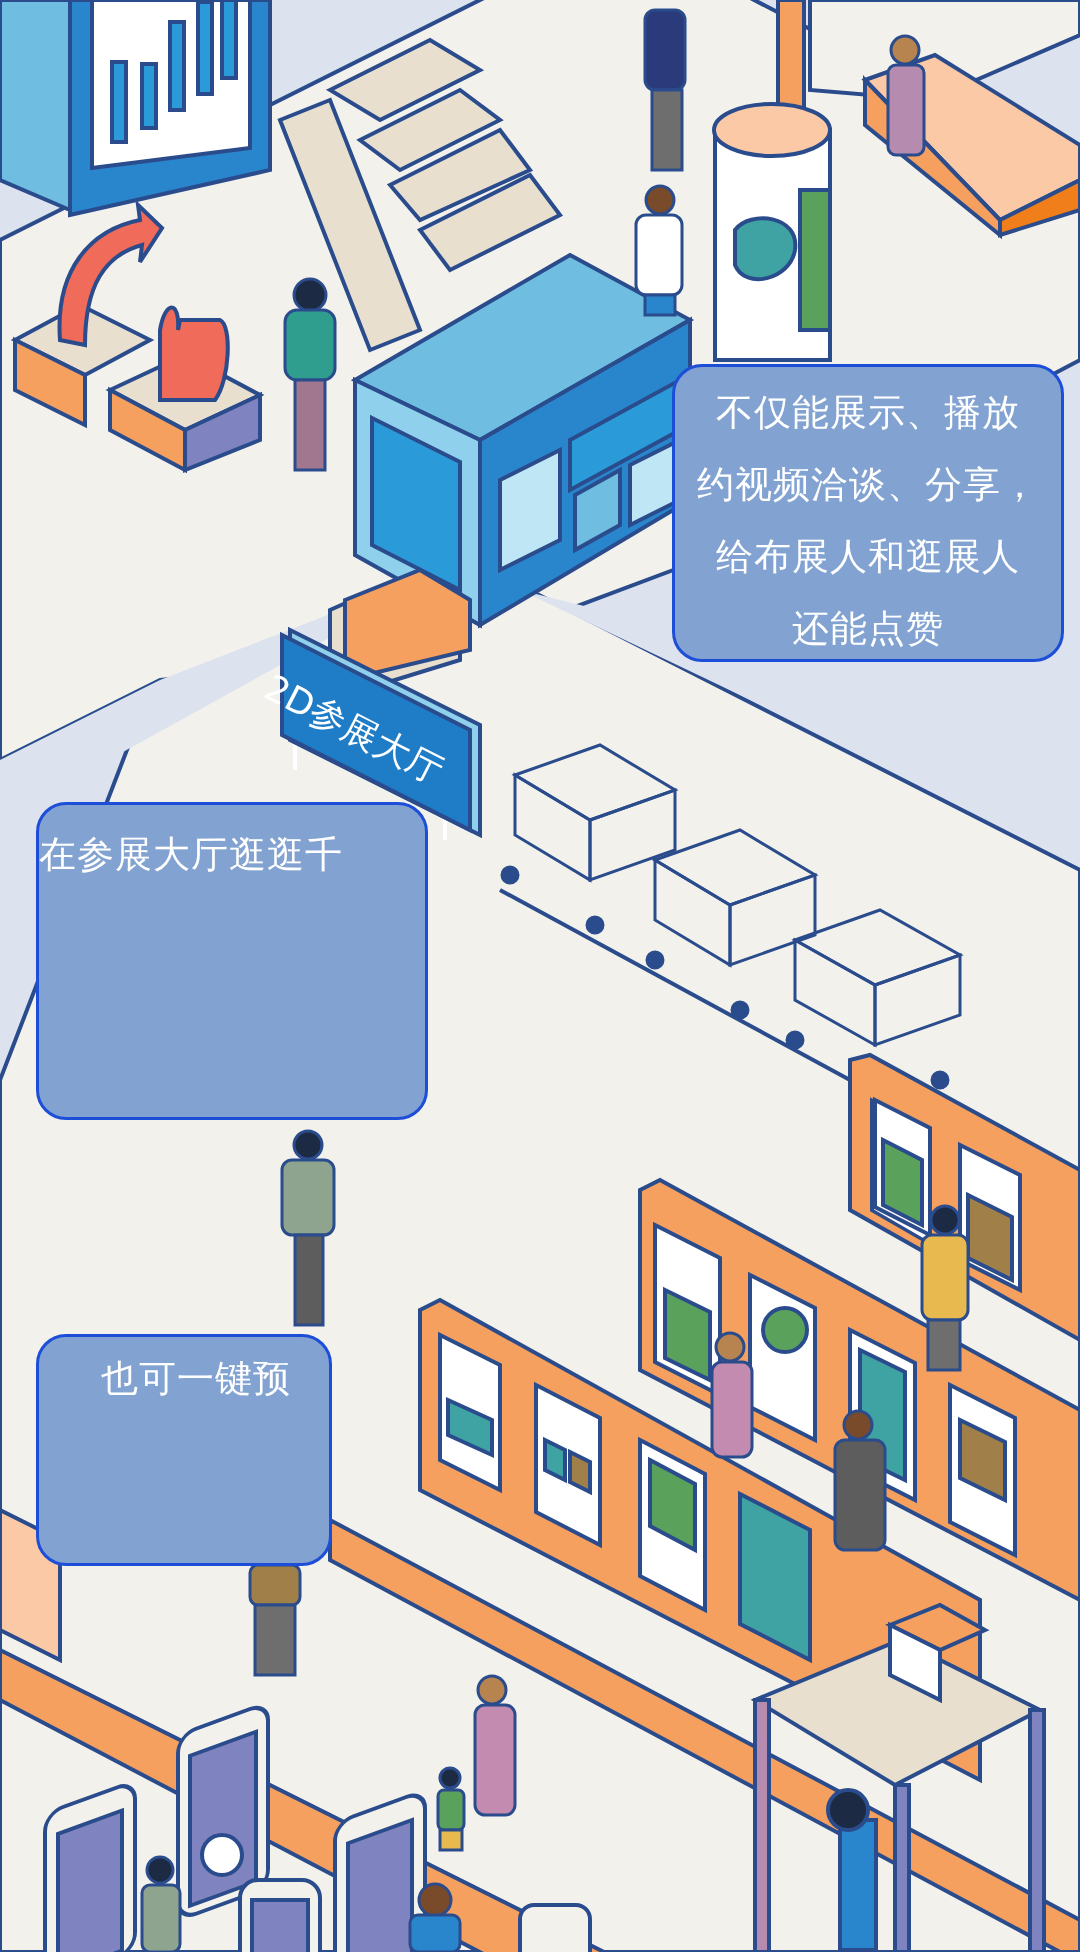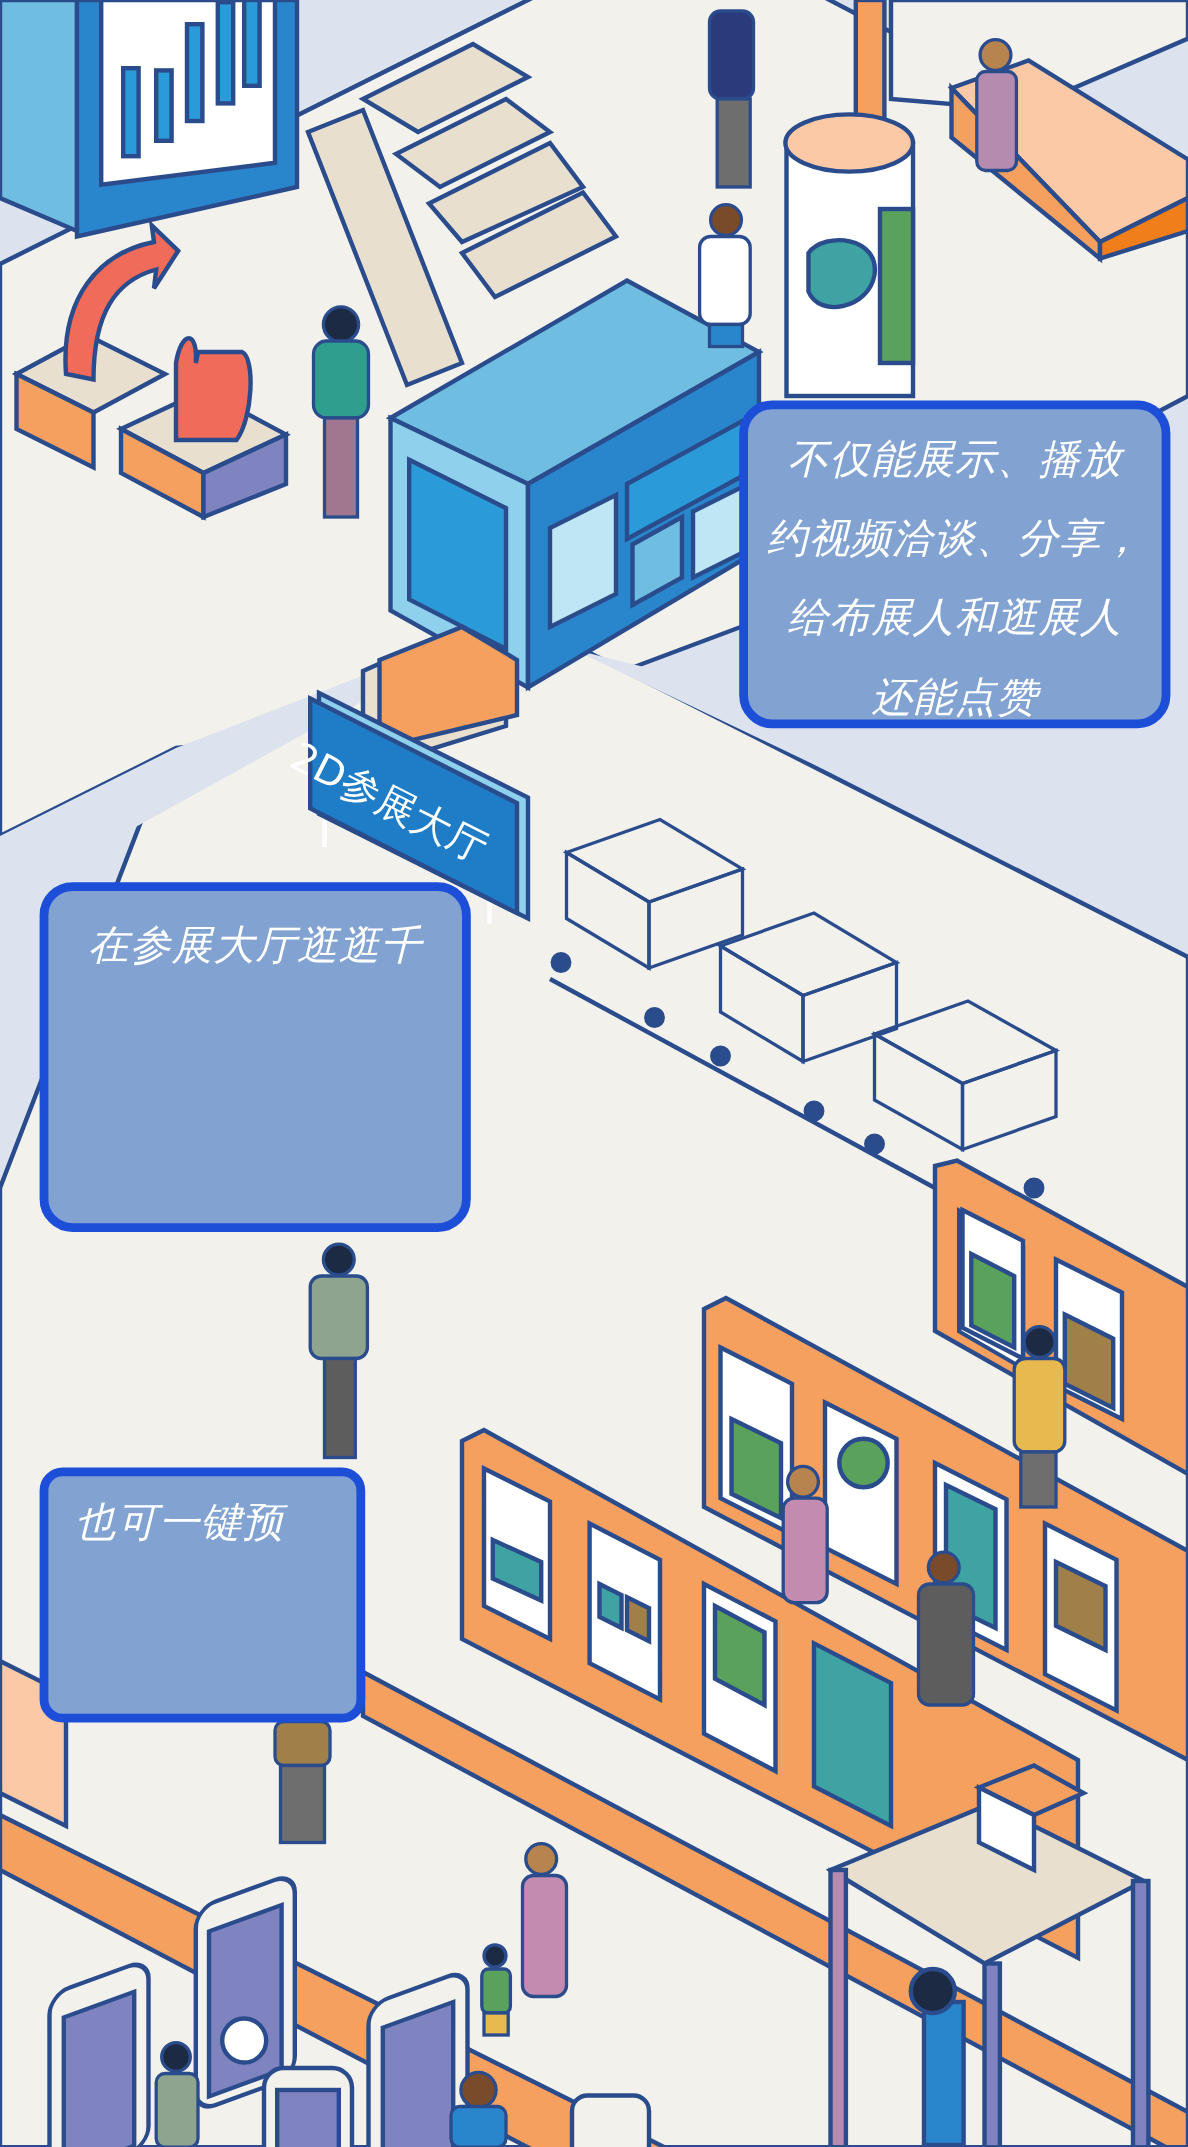--- a/index.html
+++ b/index.html
@@ -6,33 +6,32 @@
   body {
     width: 1080px; height: 1952px; overflow: hidden;
     background: #dce2ee;
     font-family: "DejaVu Sans", "Liberation Sans", sans-serif;
     position: relative;
   }
   #scene { position: absolute; left: 0; top: 0; width: 1080px; height: 1952px; }
   .bubble {
     position: absolute;
     background: #82a3d1;
-    border: 8px solid #1d4ed8;
+    border: 3px solid #1d4ed8;
     border-radius: 30px;
     color: #ffffff;
     box-sizing: border-box;
     font-size: 37px;
     line-height: 72px;
     letter-spacing: 1px;
-    font-style: italic;
   }
   .bubble .line { display: block; white-space: nowrap; }
   #bubble-1 { left: 672px; top: 364px; width: 392px; height: 298px; text-align: center; padding-top: 10px; }
-  #bubble-2 { left: 36px; top: 802px; width: 392px; height: 318px; text-align: center; padding-top: 14px; }
-  #bubble-3 { left: 36px; top: 1334px; width: 296px; height: 232px; text-align: left; padding-left: 24px; padding-top: 6px; border-radius: 21px; }
+  #bubble-2 { left: 36px; top: 802px; width: 392px; height: 318px; text-align: left; padding-top: 14px; }
+  #bubble-3 { left: 36px; top: 1334px; width: 296px; height: 232px; text-align: center; padding-left: 24px; padding-top: 6px; }
   #sign-text {
     position: absolute; left: 278px; top: 664px;
     color: #ffffff; font-size: 36px; white-space: nowrap;
     transform: rotate(27deg); transform-origin: left top;
   }
 </style>
 </head>
 <body>
 
 <svg id="scene" viewBox="0 0 1080 1952" xmlns="http://www.w3.org/2000/svg">

